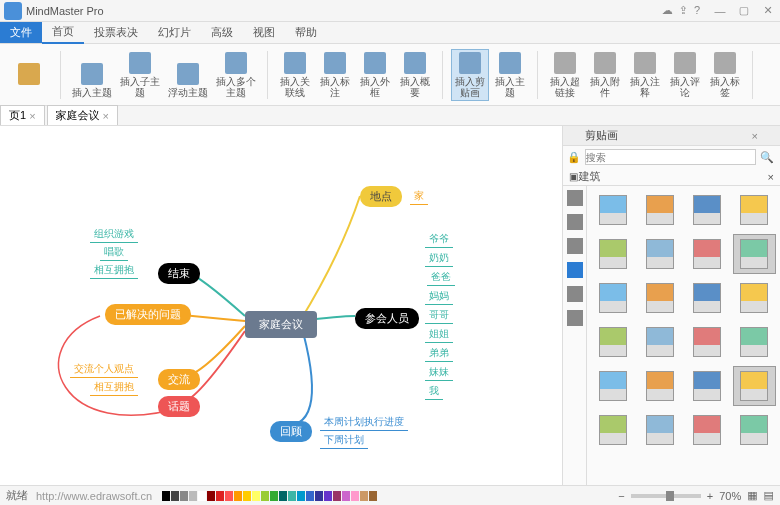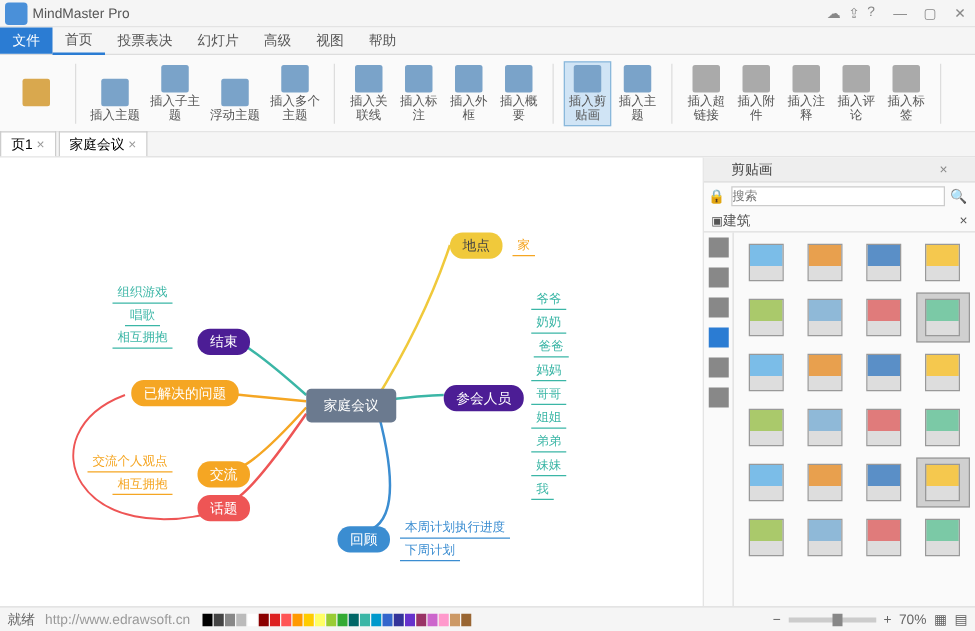--- a/index.html
+++ b/index.html
@@ -43,21 +43,21 @@
 .bldg{width:28px;height:30px}
 .statusbar{height:20px;background:#f5f5f5;border-top:1px solid #ddd;display:flex;align-items:center;padding:0 6px;font-size:10px;color:#666}
 .palette{display:flex;gap:1px;margin-left:10px}
 .sw{width:8px;height:10px}
 .zoom{margin-left:auto;display:flex;align-items:center;gap:6px}
 .zslider{width:70px;height:4px;background:#ccc;position:relative}
 .zslider .zt{position:absolute;width:8px;height:10px;background:#888;top:-3px;left:35px}
 
 .node{position:absolute;border-radius:10px;padding:3px 10px;font-size:11px;color:#fff;white-space:nowrap}
 .node.c{background:#6b7a8f;border-radius:4px;padding:6px 14px}
-.node.teal{background:#4c1d95}
+.node.teal{background:#000000}
 .node.orange{background:#f5a623}
 .node.red{background:#e55}
 .node.blue{background:#3b8dd1}
 .node.yel{background:#f0c93b;color:#444}
 .leaf{position:absolute;font-size:10px;color:#3bb6a6;border-bottom:1px solid #3bb6a6;padding:1px 4px;white-space:nowrap}
 .leaf.b{color:#3b8dd1;border-color:#3b8dd1}
 .leaf.o{color:#f5a623;border-color:#f5a623}
 svg.edges{position:absolute;top:0;left:0;width:100%;height:100%;pointer-events:none}
 </style>
 </head>

